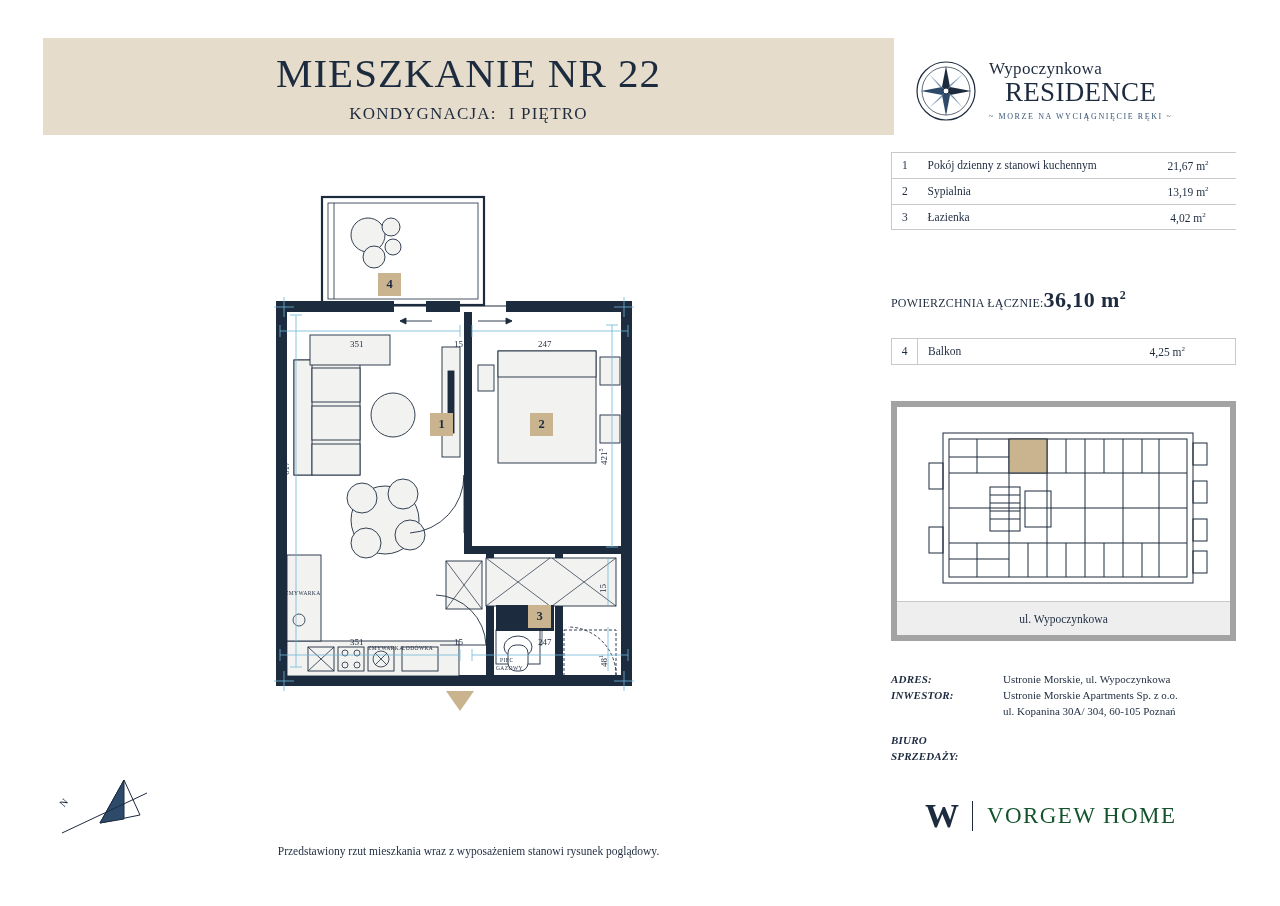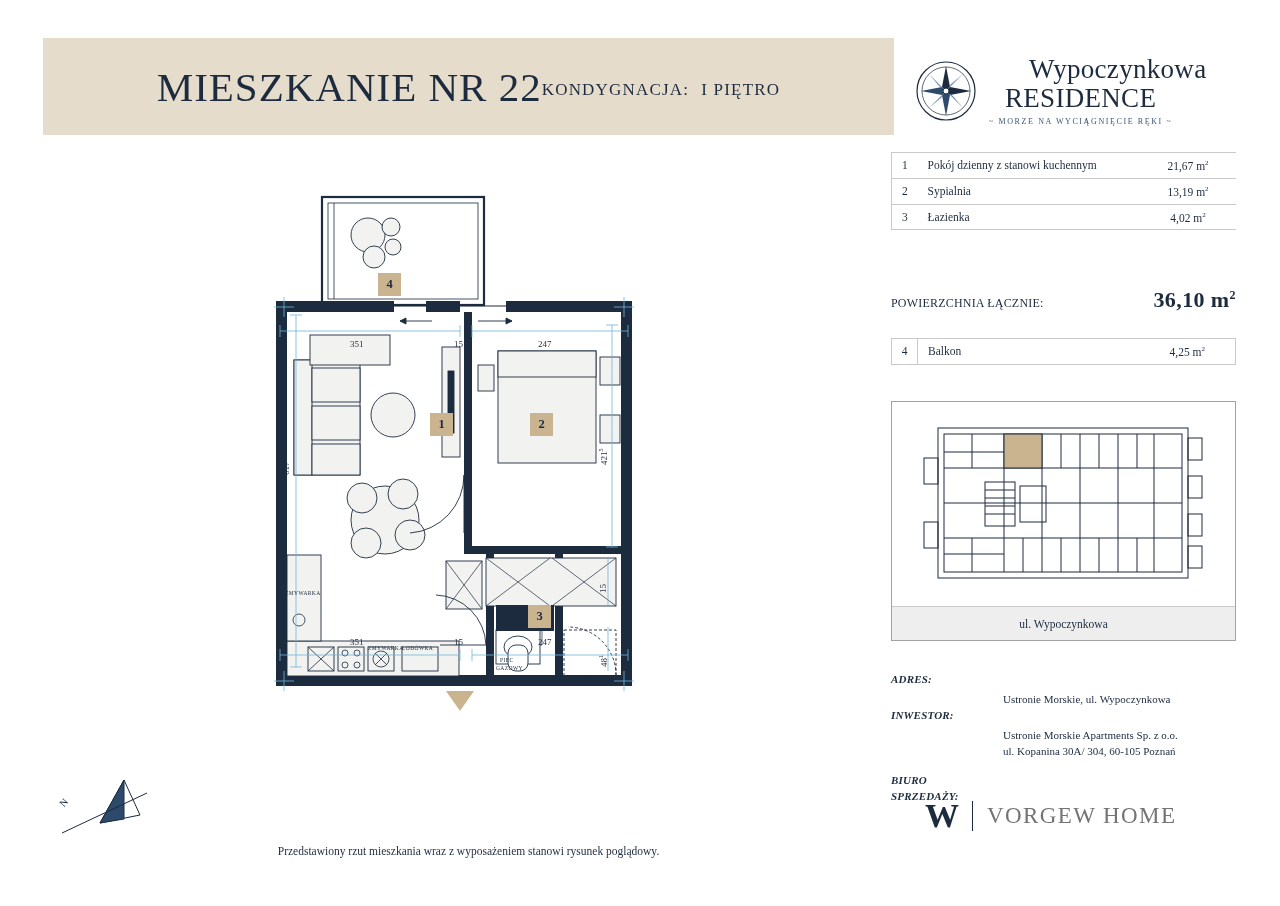--- a/index.html
+++ b/index.html
@@ -10,104 +10,104 @@
     font-family:"Liberation Serif", serif;
     color:#1d2b3f;
     position:relative;
     overflow:hidden;
   }
 
   
   .title-banner{
     position:absolute; left:43px; top:38px; width:851px; height:97px;
     background:#e6dccb;
-    display:flex; align-items:center; justify-content:center;
+    display:flex; flex-direction:column; align-items:center; justify-content:center;
   }
   .title-main{
     font-size:41px; letter-spacing:1px; color:#1d2b3f; font-weight:400;
     font-family:"Liberation Serif", serif;
   }
   .title-sub{
     margin-top:7px; font-size:17px; letter-spacing:1.2px; color:#1d2b3f;
   }
   .title-sub .sub-val{ margin-left:12px; }
 
   
   .logo-wrap{
     position:absolute; left:915px; top:48px; width:330px; height:85px;
     display:flex; align-items:center;
   }
   .logo-mark{ width:62px; height:62px; flex:0 0 62px; position:relative; }
   .logo-text{ margin-left:12px; }
-  .logo-l1{ font-size:27px; color:#1d2b3f; letter-spacing:.3px; line-height:1.05;margin-left:40px; }
+  .logo-l1{ font-size:17px; color:#1d2b3f; letter-spacing:.3px; line-height:1.05; }
   .logo-l2{ font-size:27px; color:#1d2b3f; letter-spacing:.3px; line-height:1.05;margin-left:16px; }
   .logo-l3{ font-size:8px; color:#3c5878; letter-spacing:1.6px; margin-top:5px; }
 
   
   .room-table{
     position:absolute; left:891px; top:152px; width:345px;
     border-collapse:collapse; font-size:11.5px;
   }
   .room-table td{
     border-top:1px solid #c9c9c9; border-bottom:1px solid #c9c9c9;
     padding:6px 4px; color:#1d2b3f;
   }
   .room-table td.idx{ width:26px; text-align:center; border-left:1px solid #c9c9c9; }
   .room-table td.nm{ padding-left:10px; }
   .room-table td.ar{ text-align:center; padding-right:10px; width:90px; }
   sup{ font-size:7px; }
 
   .sum-row{
     position:absolute; left:891px; top:287px; width:345px;
-    display:flex; align-items:baseline; justify-content:space-between;
+    display:flex; align-items:baseline; justify-content:flex-start;
   }
   .sum-label{ font-size:12px; letter-spacing:.2px; }
   .sum-value{ font-size:22px; font-weight:bold; letter-spacing:.4px; }
   .sum-value sup{ font-size:12px; }
 
   .balcony-table{
     position:absolute; left:891px; top:338px; width:345px;
     border-collapse:collapse; font-size:11.5px;
   }
   .balcony-table td{
     border:1px solid #c9c9c9; padding:6px 4px;
   }
   .balcony-table td.idx{ width:26px; text-align:center; border-right:1px solid #c9c9c9; }
   .balcony-table td.nm{ padding-left:10px; border-left:none; border-right:none; }
-  .balcony-table td.ar{ text-align:center; padding-right:10px; width:90px; border-left:none; }
+  .balcony-table td.ar{ text-align:left; padding-right:10px; width:90px; border-left:none; }
 
   
   .keyplan{
     position:absolute; left:891px; top:401px; width:345px; height:240px;
-    border:1px solid #a3a3a3; background:#fff;
+    border:6px solid #a3a3a3; background:#fff;
   }
   .keyplan-street{
     position:absolute; left:0; bottom:0; width:100%; height:34px;
     background:#eeeeee; display:flex; align-items:center; justify-content:center;
     font-size:11.5px; color:#1d2b3f; border-top:1px solid #c9c9c9;
   }
   .keyplan-svg{ position:absolute; left:0; top:0; }
 
   
   .info{
     position:absolute; left:891px; top:672px; width:350px; font-size:11px; line-height:1.45;
   }
   .info-row{ display:flex; }
   .info-key{ width:112px; font-weight:bold; letter-spacing:.2px;font-style:italic; }
-  .info-val{ flex:1;margin-top:20px; }
+  .info-val{ flex:1; }
   .info-block2{ margin-top:13px;gap:40px; }
 
   
   .vorgew{
     position:absolute; left:925px; top:793px; width:300px; height:46px;
     display:flex; align-items:center;
   }
   .vorgew-w{ font-size:34px; font-weight:bold; color:#1d2b3f; letter-spacing:-1px; }
   .vorgew-bar{ width:1px; height:30px; background:#1d2b3f; margin:0 14px; }
-  .vorgew-name{ font-size:23px; letter-spacing:1.4px; color:#737373; }
+  .vorgew-name{ font-size:23px; letter-spacing:1.4px; color:#14532d; }
 
   
   .disclaimer{
     position:absolute; left:43px; top:845px; width:851px; text-align:center;
     font-size:11.5px; color:#1d2b3f;
   }
 
   
   .compass{ position:absolute; left:52px; top:775px; width:110px; height:70px; }
   .compass-n{ position:absolute; left:8px; top:22px; font-size:10px; transform:rotate(-50deg); }

